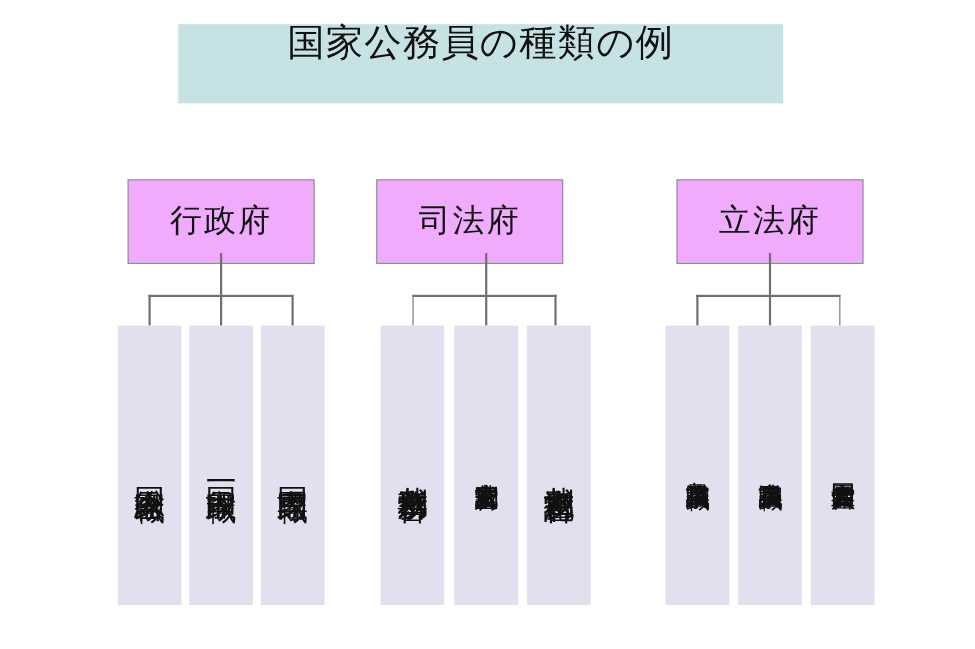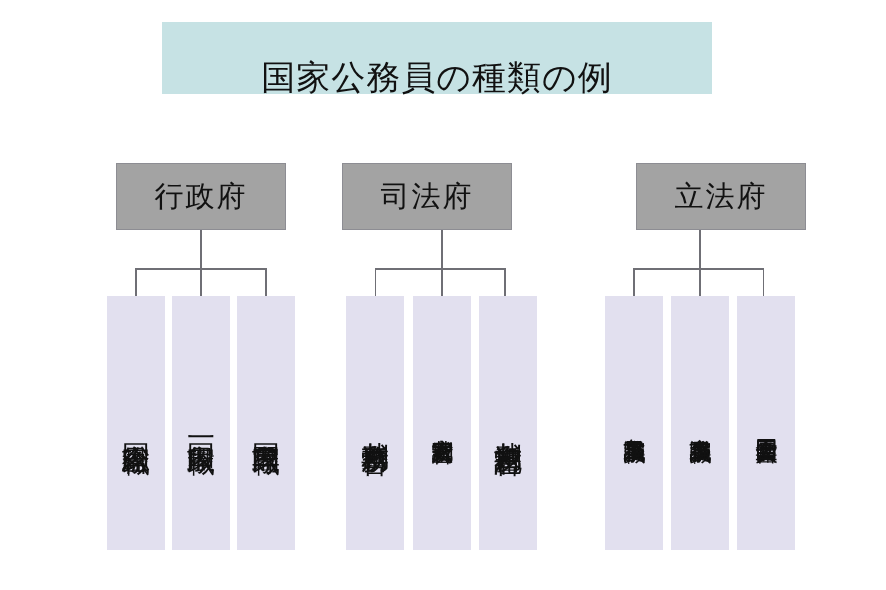--- a/index.html
+++ b/index.html
@@ -21,38 +21,38 @@
 
   
   #title-banner {
     position: absolute;
     left: 162px;
     top: 22px;
     width: 550px;
     height: 72px;
     background: #c6e2e4;
     display: flex;
-    align-items: flex-end;
+    align-items: flex-start;
     justify-content: center;
   }
   #title-text {
     font-size: 34px;
     color: #111111;
     letter-spacing: 1px;
     line-height: 1;
     white-space: nowrap;
   }
 
   
   .branch-box {
     position: absolute;
     top: 163px;
     width: 170px;
-    height: 67px;
-    background: #a3a3a3;
+    height: 77px;
+    background: #f0abfc;
     border: 1.6px solid #8d8d93;
     box-sizing: border-box;
     display: flex;
     align-items: center;
     justify-content: center;
   }
   .branch-label {
     font-size: 29px;
     color: #111111;
     letter-spacing: 2px;
@@ -143,21 +143,21 @@
   <div class="job-box" style="left:346px;">
     <span class="job-label">裁判所事務官</span>
   </div>
   <div class="job-box" style="left:413px;">
     <span class="job-label small">家庭裁判所調査官</span>
   </div>
   <div class="job-box" style="left:479px;">
     <span class="job-label">裁判所書記官</span>
   </div>
 
-  <div class="branch-box" style="left:636px;">
+  <div class="branch-box" style="left:615px;">
     <span class="branch-label">立法府</span>
   </div>
   <div class="conn-stem" style="left:699.2px; top:230px; height:38px;"></div>
   <div class="conn-bar" style="left:633px; top:268px; width:131px;"></div>
   <div class="conn-drop" style="left:633px; top:268px; height:28px;"></div>
   <div class="conn-drop" style="left:699.2px; top:268px; height:28px;"></div>
   <div class="conn-drop" style="left:762.5px; top:268px; height:28px;"></div>
 
   <div class="job-box" style="left:605px;">
     <span class="job-label small">衆議院事務局職員</span>

